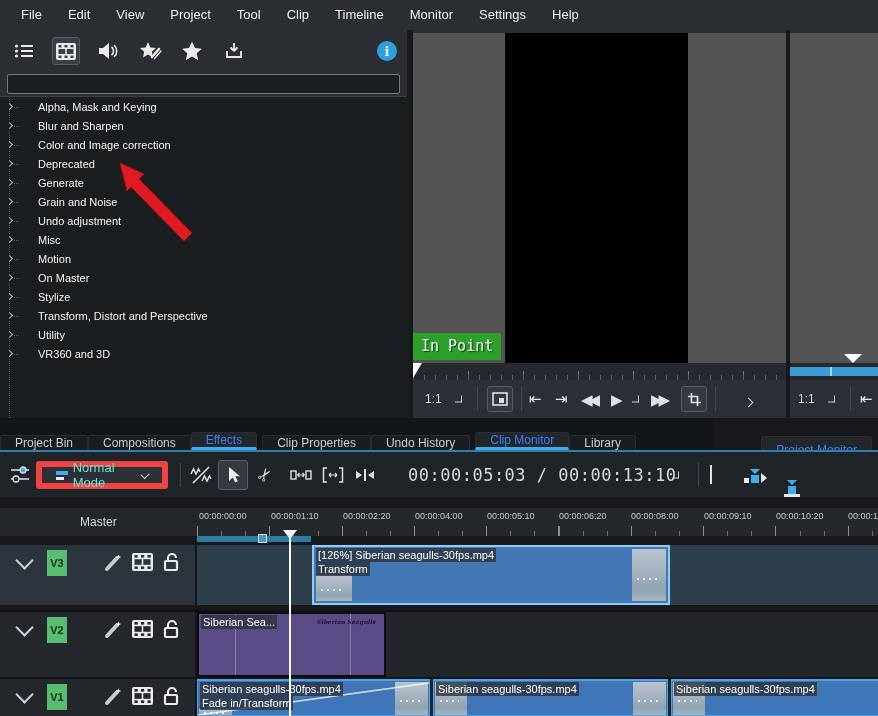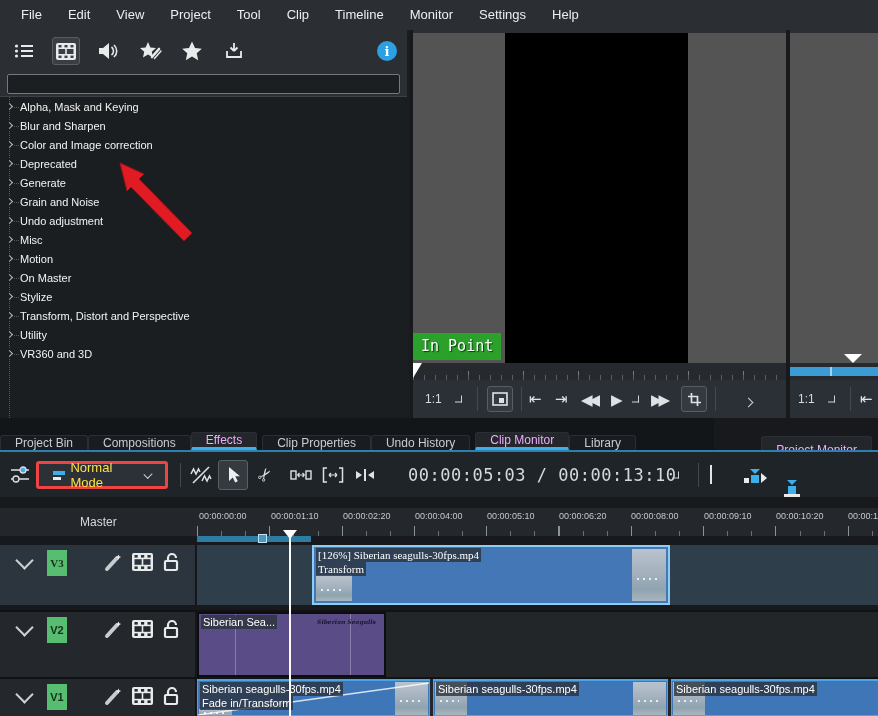--- a/index.html
+++ b/index.html
@@ -19,21 +19,21 @@
   .fx-btn { width:28px; height:28px; display:flex; align-items:center; justify-content:center; border-radius:3px; }
   .fx-btn.active { background:#3a3f45; border:1px solid #585d63; }
   #fx-info { position:absolute; right:10px; top:11px; width:20px; height:20px; border-radius:50%;
     background:#2d9fe3; color:#fff; font-family:"DejaVu Serif", serif; font-weight:bold; font-size:13px;
     display:flex; align-items:center; justify-content:center; }
   #fx-search { position:absolute; left:7px; top:44px; width:393px; height:20px; background:#1c1f22;
     border:1px solid #75797d; border-radius:2px; color:#e8eaec; font-size:12px; padding:0 5px; }
   #fx-tree { position:absolute; left:0; top:66px; width:100%; height:322px; background:#1b1e21;
     border-top:1px solid #3c4147; overflow:hidden; }
   #fx-tree::before { content:""; position:absolute; left:9px; top:0; bottom:0; border-left:1px dotted #565b60; }
-  .tree-item { position:relative; height:19px; display:flex; align-items:center; padding-left:20px;
+  .tree-item { position:relative; height:19px; display:flex; align-items:center; padding-left:38px;
     font-size:11px; color:#f2f3f4; white-space:nowrap; }
   .tree-item::before { content:""; position:absolute; left:9px; top:50%; width:10px; border-top:1px dotted #565b60; }
   .tw { position:absolute; left:5px; top:5px; width:9px; height:9px; background:#1b1e21; display:flex; align-items:center; justify-content:center; }
   .chev { display:inline-block; width:7px; height:7px; border-right:1.5px solid #cfd2d5; border-bottom:1.5px solid #cfd2d5; transform:rotate(45deg); }
   .chev.right { transform:rotate(-45deg); }
   .chev.sm { width:5px; height:5px; border-color:#b8bbbe; }
 
   
   #red-arrow { position:absolute; left:0; top:0; width:410px; height:388px; pointer-events:none; }
 
@@ -65,29 +65,29 @@
   #pm-zoombar { position:absolute; left:0; top:4px; width:100%; height:9px; background:#3a9bd5; }
   #pm-zoombar::after { content:""; position:absolute; left:40px; top:0; width:2px; height:9px; background:#9fd4f2; }
   #pm-marker { position:absolute; left:54px; top:-9px; width:0; height:0;
     border-left:9px solid transparent; border-right:9px solid transparent; border-top:9px solid #fff; }
 
   
   #tabbar { left:0; top:418px; width:714px; height:32px; background:#131619; display:flex; align-items:flex-end; }
   #tab-accent-line { left:0; top:450px; width:878px; height:2px; background:#2d7fae; }
   .tab { display:flex; align-items:center; padding:0 14px; font-size:12px; color:#c9cdd0;
     background:#191c20; border:1px solid #2b2f34; border-bottom:none; margin-top:2px; border-radius:3px 3px 0 0; }
-  .tab.active { background:#23262b; color:#f0abfc; border-bottom:3px solid #3daee9; margin-top:18px; }
+  .tab.active { background:#23262b; color:#3b82f6; border-bottom:3px solid #3daee9; margin-top:18px; }
   .tabgap { width:5px; }
   #tab-project-monitor { position:absolute; right:6px; top:418px; height:30px; }
 
   
   #tl-toolbar { left:0; top:452px; width:878px; height:45px; background:#1f2429; }
   .tt { position:absolute; top:50%; transform:translateY(-50%); color:#dfe2e4; }
-  #mode-select { left:36px; width:132px; height:28px; background:#2c3137; border:3px solid #ef4444;
-    border-radius:3px; display:flex; align-items:center; padding:0 14px; gap:7px; font-size:13px; color:#fde047; }
+  #mode-select { left:36px; width:132px; height:28px; background:#2c3137; border:6px solid #ef4444;
+    border-radius:3px; display:flex; align-items:center; padding:0 14px; gap:7px; font-size:13px; color:#5eead4; }
   #mode-select .bars { width:12px; height:10px; position:relative; }
   #mode-select .bars::before { content:""; position:absolute; left:0; top:1px; width:12px; height:4px; background:#3daee9; }
   #mode-select .bars::after { content:""; position:absolute; left:0; top:7px; width:8px; height:3px; background:#e8eaec; }
   #mode-select .chev { margin-left:auto; }
   .toolbox { width:30px; height:30px; border:1px solid #5a6066; background:#343a40; border-radius:3px;
     display:flex; align-items:center; justify-content:center; }
   #timecode { left:408px; font-family:"DejaVu Sans Mono", monospace; font-size:17px; color:#d6d9db; letter-spacing:.5px; }
   .checker { width:18px; height:18px; border:1px solid #e2e4e6;
     background:repeating-conic-gradient(#fff 0% 25%, #959ba1 0% 50%); }
   .composite { display:flex; align-items:flex-end; gap:2px; height:16px; position:relative; }
@@ -114,21 +114,21 @@
   #playhead-line { position:absolute; left:289px; top:40px; width:2px; height:179px; background:#fafbfc; z-index:40; }
   #playhead-tri { position:absolute; left:283px; top:33px; width:0; height:0; z-index:41;
     border-left:7px solid transparent; border-right:7px solid transparent; border-top:9px solid #fff; }
   .track-row { position:absolute; left:0; width:878px; }
   .track-head { position:absolute; left:0; top:0; width:196px; height:100%; border-right:1px solid #121416;
     display:flex; align-items:flex-start; padding-top:7px; }
   .th-chev { margin-left:18px; width:13px; height:13px; border-right:2px solid #cdd0d3; border-bottom:2px solid #cdd0d3; transform:rotate(45deg); margin-top:2px; }
   .badge { margin-left:16px; width:20px; height:26px; background:#57bd71; color:#15301d; font-size:11px; font-weight:bold;
     display:flex; align-items:center; justify-content:center; margin-top:-2px; }
   .th-icons { margin-left:36px; display:flex; gap:9px; align-items:center; }
-  #row-v3 { top:48px; height:60px;font-family:Liberation Serif, serif; }
+  #row-v3 { top:48px; height:60px; }
   #row-v3 .track-head { background:#2c353d; }
   #row-v3 .track-body { background:#2e3f4b; }
   #row-v2 { top:115px; height:65px; }
   #row-v1 { top:182px; height:37px; }
   #row-v2 .track-head, #row-v1 .track-head { background:#24282c; }
   #row-v2 .track-body, #row-v1 .track-body { background:#222629; }
   .track-body { position:absolute; left:197px; top:0; width:681px; height:100%; }
   .rowgap { position:absolute; left:0; width:878px; height:2px; background:#101214; }
 
   

